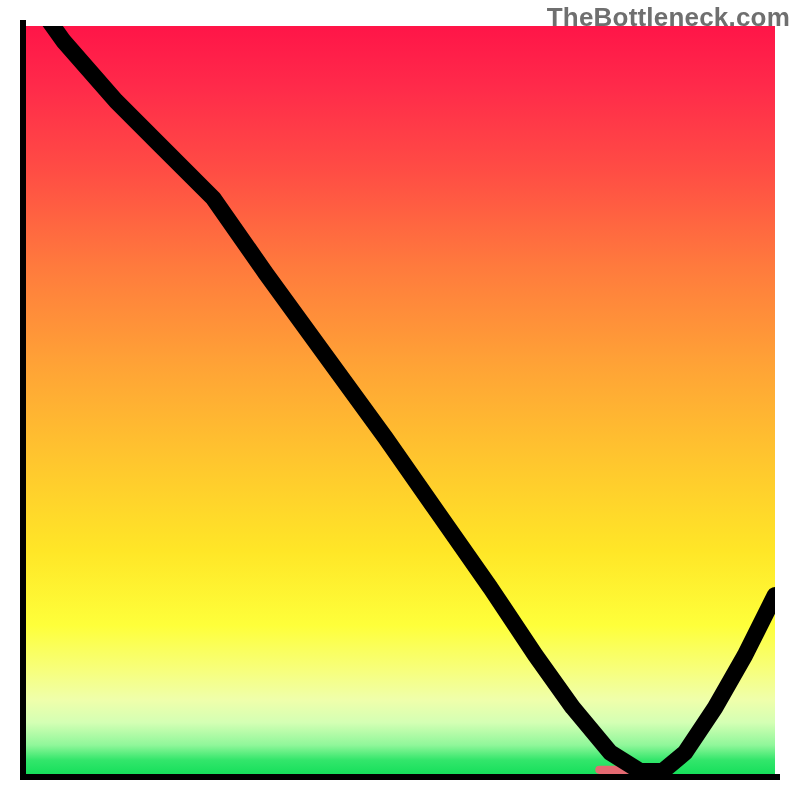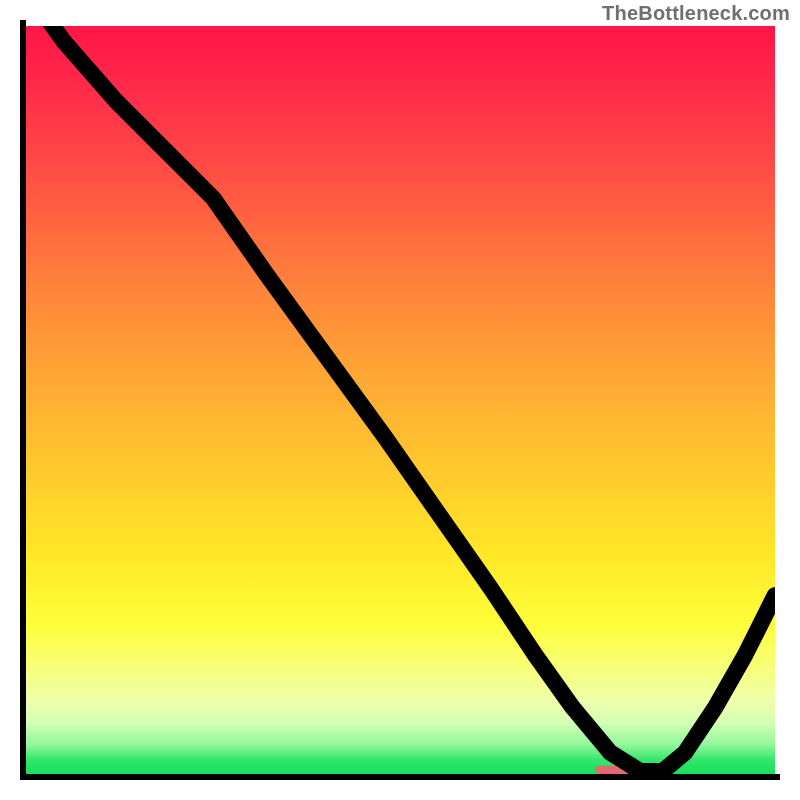--- a/index.html
+++ b/index.html
@@ -13,21 +13,21 @@
   }
   .wrap {
     position: relative;
     width: 800px;
     height: 800px;
   }
   .watermark {
     position: absolute;
     top: 2px;
     right: 10px;
-    font-size: 20px;
+    font-size: 26px;
     font-weight: 600;
     color: #6f6f6f;
     letter-spacing: 0.2px;
   }
   
   .plot {
     position: absolute;
     left: 26px;
     top: 26px;
     width: 749px;   

